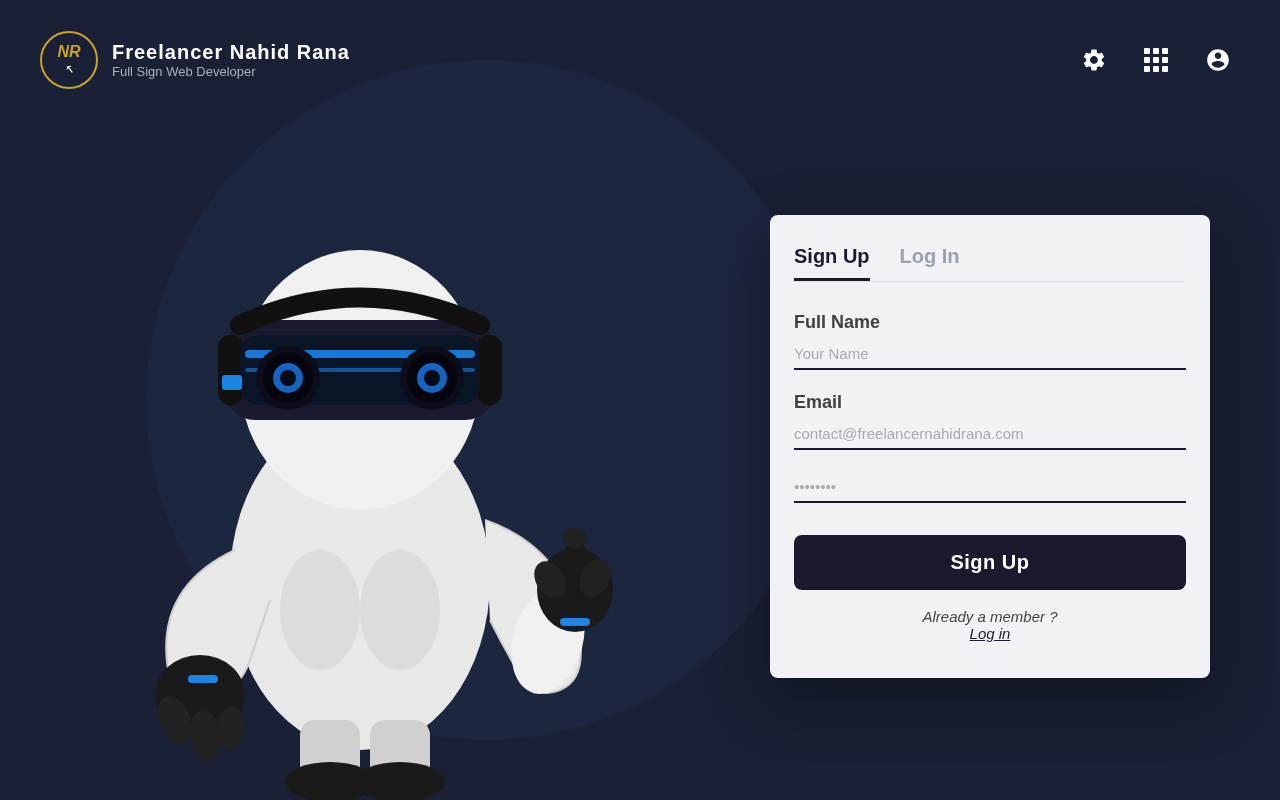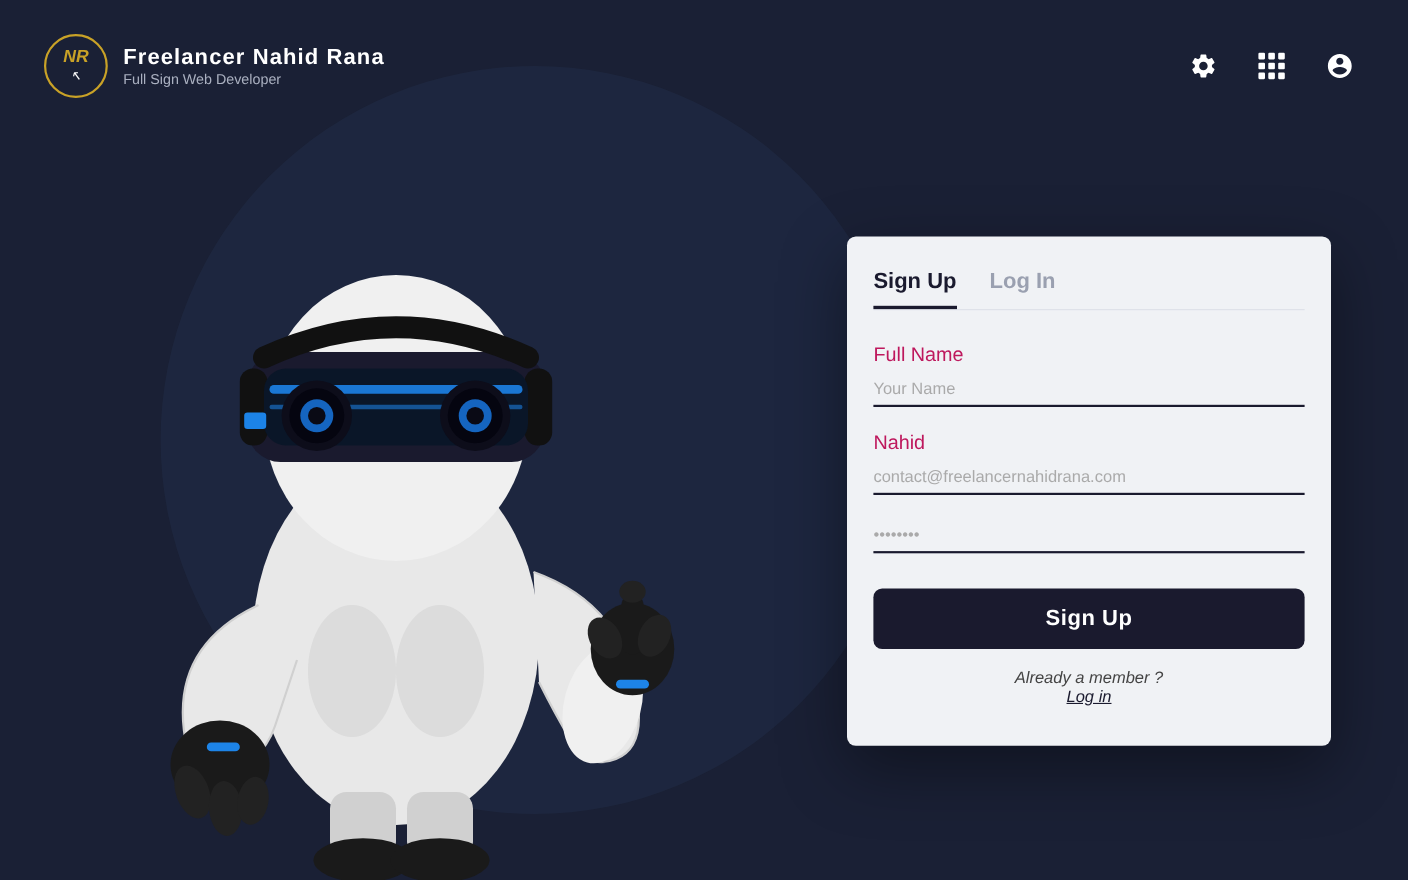--- a/index.html
+++ b/index.html
@@ -172,22 +172,22 @@
       border-bottom: 3px solid #1a1a2e;
     }
 
     .form-group {
       margin-bottom: 22px;
     }
 
     .form-label {
       display: block;
       font-size: 18px;
-      font-weight: 400;
-      color: #be185d;
+      font-weight: 700;
+      color: #404040;
       margin-bottom: 6px;
     }
 
     .form-input {
       width: 100%;
       background: transparent;
       border: none;
       border-bottom: 2px solid #1a1a2e;
       padding: 6px 0;
       font-size: 15px;
@@ -367,21 +367,21 @@
   </div>
 
   
   <div class="form-group">
     <label class="form-label">Full Name</label>
     <input class="form-input" type="text" placeholder="Your Name" style="">
   </div>
 
   
   <div class="form-group">
-    <label class="form-label">Nahid</label>
+    <label class="form-label">Email</label>
     <input class="form-input" type="email" placeholder="contact@freelancernahidrana.com" style="">
   </div>
 
   
   <div class="form-group">
     <input class="form-input" type="password" placeholder="••••••••" style="">
   </div>
 
   
   <button class="btn-signup">Sign Up</button>

